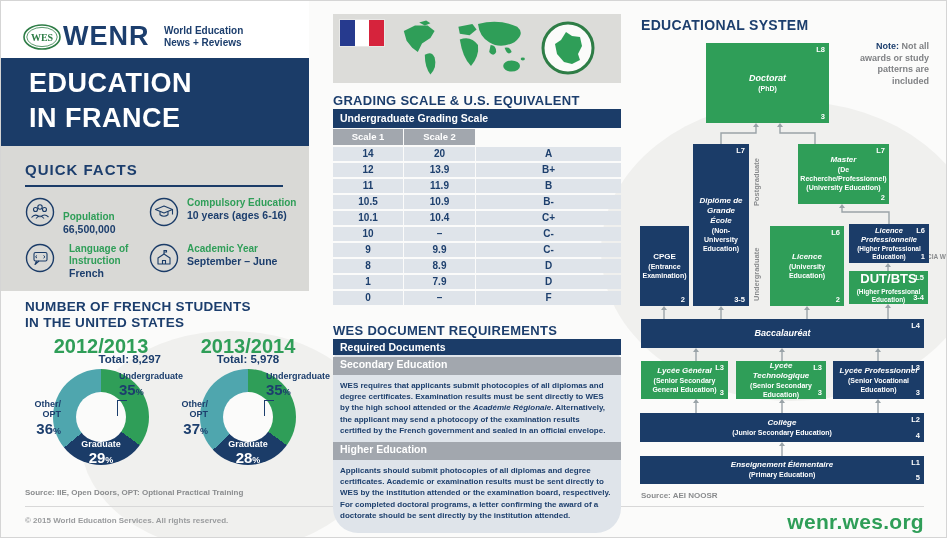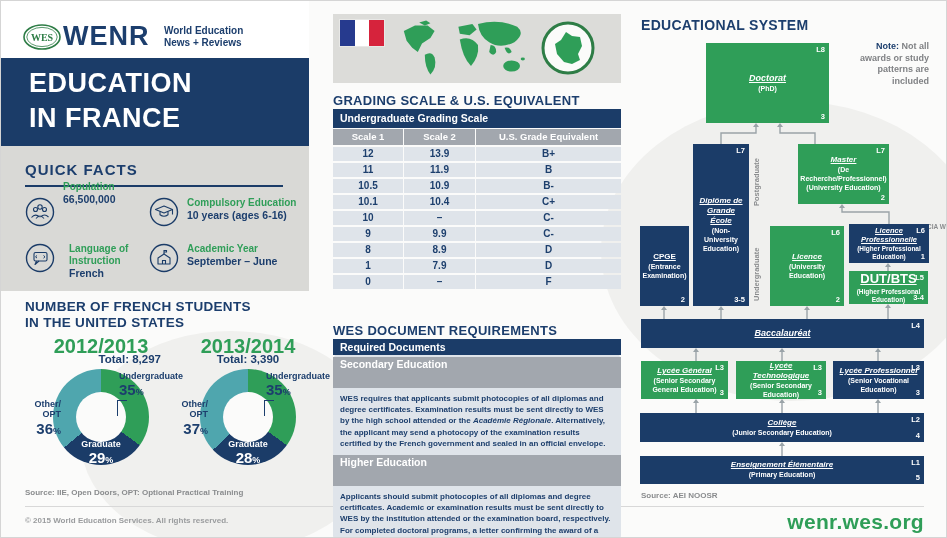--- a/index.html
+++ b/index.html
@@ -43,28 +43,28 @@
   .flag div { flex:1; }
   .sec-head { position:absolute; color:#1c3e6d; font-size:13px; font-weight:800; letter-spacing:0.3px; }
   .gtable { position:absolute; left:332px; top:108px; width:288px; }
   .gt-title { background:#1b3c68; color:#fff; font-size:10.5px; font-weight:bold; height:19px; line-height:19px; padding-left:7px; }
   .gt-row { display:grid; grid-template-columns:70px 71px 1fr; column-gap:1px; margin-top:1px; }
   .gt-hcell { background:#a2a7ae; color:#fff; font-size:9.5px; font-weight:bold; text-align:center; height:16px; line-height:16px; }
   .gt-cell { background:#dfe4ea; color:#1d3f6d; font-size:10px; font-weight:bold; text-align:center; height:14px; line-height:14px; }
   .gt-body .gt-row { margin-top:2px; }
   .docpanel { position:absolute; left:332px; top:338px; width:288px; background:#dfe4ea; padding-bottom:8px;border-radius:25px; }
   .doc-navybar { background:#1b3c68; color:#fff; font-size:10.5px; font-weight:bold; height:16px; line-height:16px; padding-left:7px; }
-  .doc-graybar { background:#a2a7ae; color:#fff; font-size:10.5px; font-weight:bold; height:31px; line-height:14px; padding-left:7px; margin-top:2px; }
+  .doc-graybar { background:#a2a7ae; color:#fff; font-size:10.5px; font-weight:bold; height:18px; line-height:14px; padding-left:7px; margin-top:2px; }
   .doc-para { color:#1d3f6d; font-weight:bold; font-size:8px; line-height:1.4; padding:5px 9px 4px 7px; }
 
   
   .note { position:absolute; left:850px; top:40px; width:78px; text-align:right; font-size:9px; line-height:1.3; color:#808285; font-weight:bold; }
   .note .nb { color:#1c3e6d; }
   .sysbox { position:absolute; color:#fff; display:flex; flex-direction:column; align-items:center; justify-content:center; text-align:center; padding:3px 5px; }
-  .sysbox .t { font-style:italic; font-weight:bold; font-size:8px; line-height:1.25;text-decoration:underline; }
+  .sysbox .t { font-style:italic; font-weight:bold; font-size:8px; line-height:1.25; }
   .sysbox .s { font-weight:bold; font-size:7px; line-height:1.25; margin-top:1px; }
   .lvl { position:absolute; top:2px; right:4px; font-size:7.5px; font-weight:bold; }
   .yrs { position:absolute; bottom:2px; right:4px; font-size:7.5px; font-weight:bold; }
   .navy { background:#1b3c68; }
   .green { background:#2f9e58; }
   .vlab { position:absolute; color:#8a8c8e; font-weight:bold; font-size:7.5px; writing-mode:vertical-rl; transform:rotate(180deg); text-align:center; }
   .site { position:absolute; left:700px; top:509px; width:223px; text-align:right; color:#2f9e58; font-size:21px; font-weight:800; letter-spacing:0.3px; }
 </style>
 </head>
 <body>
@@ -95,21 +95,21 @@
   <div class="qf-head">QUICK FACTS</div>
   <div class="qf-rule"></div>
 
   <svg class="icon-circ" style="left:24px; top:196px;" viewBox="0 0 30 30">
     <circle cx="15" cy="15" r="13.5" fill="none" stroke="#1b3c68" stroke-width="1.4"></circle>
     <circle cx="10.5" cy="12.5" r="2" fill="none" stroke="#1b3c68" stroke-width="1.1"></circle>
     <circle cx="19.5" cy="12.5" r="2" fill="none" stroke="#1b3c68" stroke-width="1.1"></circle>
     <circle cx="15" cy="10" r="2.2" fill="none" stroke="#1b3c68" stroke-width="1.1"></circle>
     <path d="M6.5,20.5 q4,-4.5 8,-0.5 M15.5,20 q4,-4 8,0 M11,21.5 q4,-5 8,0" fill="none" stroke="#1b3c68" stroke-width="1.1"></path>
   </svg>
-  <div class="fact" style="left:62px; top:180px; width:84px;">
+  <div class="fact" style="left:62px; top:210px; width:84px;">
     <div class="lbl">Population</div>
     <div class="val">66,500,000</div>
     <div class="note">(CIA World Factbook)</div>
   </div>
 
   <svg class="icon-circ" style="left:148px; top:196px;" viewBox="0 0 30 30">
     <circle cx="15" cy="15" r="13.5" fill="none" stroke="#1b3c68" stroke-width="1.4"></circle>
     <path d="M15,9 L23.5,12.5 L15,16 L6.5,12.5 Z" fill="none" stroke="#1b3c68" stroke-width="1.1" stroke-linejoin="round"></path>
     <path d="M11,14.5 v3.2 q4,3 8,0 v-3.2 M23.5,12.5 v5" fill="none" stroke="#1b3c68" stroke-width="1.1"></path>
   </svg>
@@ -138,21 +138,21 @@
     <div class="lbl">Academic Year</div>
     <div class="val">September – June</div>
   </div>
 
   <div class="stu-head" style="top:298px;">NUMBER OF FRENCH STUDENTS</div>
   <div class="stu-head" style="top:314px;">IN THE UNITED STATES</div>
 
   <div class="yearlbl" style="left:40px; top:334px;">2012/2013</div>
   <div class="totlbl" style="left:40px; top:352px;text-align:right;">Total: 8,297</div>
   <div class="yearlbl" style="left:187px; top:334px;">2013/2014</div>
-  <div class="totlbl" style="left:187px; top:352px;">Total: 3,390</div>
+  <div class="totlbl" style="left:187px; top:352px;">Total: 5,978</div>
 
   <div class="donut" style="left: 52px; top: 368px; background: conic-gradient(rgb(47, 158, 88) 0%, rgb(47, 158, 88) 35%, rgb(27, 60, 104) 35%, rgb(27, 60, 104) 64%, rgb(79, 166, 174) 64%, rgb(79, 166, 174) 100%);">
       <div class="hole"></div>
     </div>
   <div class="donut" style="left: 199px; top: 368px; background: conic-gradient(rgb(47, 158, 88) 0%, rgb(47, 158, 88) 35%, rgb(27, 60, 104) 35%, rgb(27, 60, 104) 63%, rgb(79, 166, 174) 63%, rgb(79, 166, 174) 100%);">
       <div class="hole"></div>
     </div>
 
   <div class="seg-lbl" style="left:118px; top:370px; width:70px;">
     <div>Undergraduate</div>
@@ -213,23 +213,27 @@
       <path d="M26,12 L32,16 L40,17 L42,26 L38,34 L40,40 L32,44 L24,42 L17,34 L15,24 L21,20 Z" fill="#2f9e58"></path>
     </svg>
   </div>
 
   <div class="sec-head" style="left:332px; top:92px;">GRADING SCALE &amp; U.S. EQUIVALENT</div>
   <div class="gtable">
     <div class="gt-title">Undergraduate Grading Scale</div>
     <div class="gt-row">
       <div class="gt-hcell">Scale 1</div>
       <div class="gt-hcell">Scale 2</div>
-      <div class="gt-hcell">U.S. Grade Equivalent</div>
     </div>
     <div class="gt-body">
+      <div class="gt-row">
+          <div class="gt-cell">14</div>
+          <div class="gt-cell">20</div>
+          <div class="gt-cell">A</div>
+        </div>
       <div class="gt-row">
           <div class="gt-cell">12</div>
           <div class="gt-cell">13.9</div>
           <div class="gt-cell">B+</div>
         </div>
       <div class="gt-row">
           <div class="gt-cell">11</div>
           <div class="gt-cell">11.9</div>
           <div class="gt-cell">B</div>
         </div>

